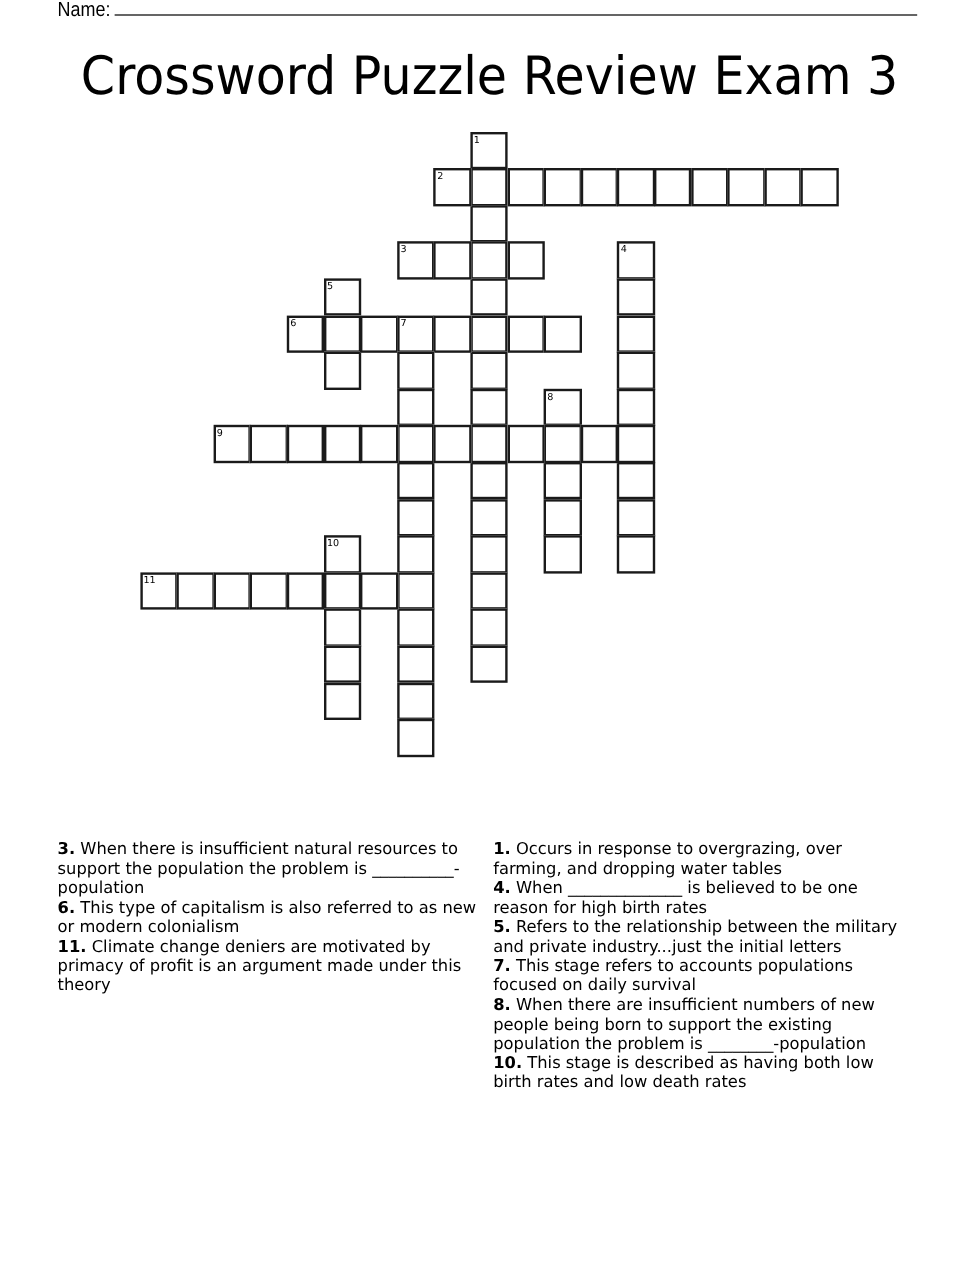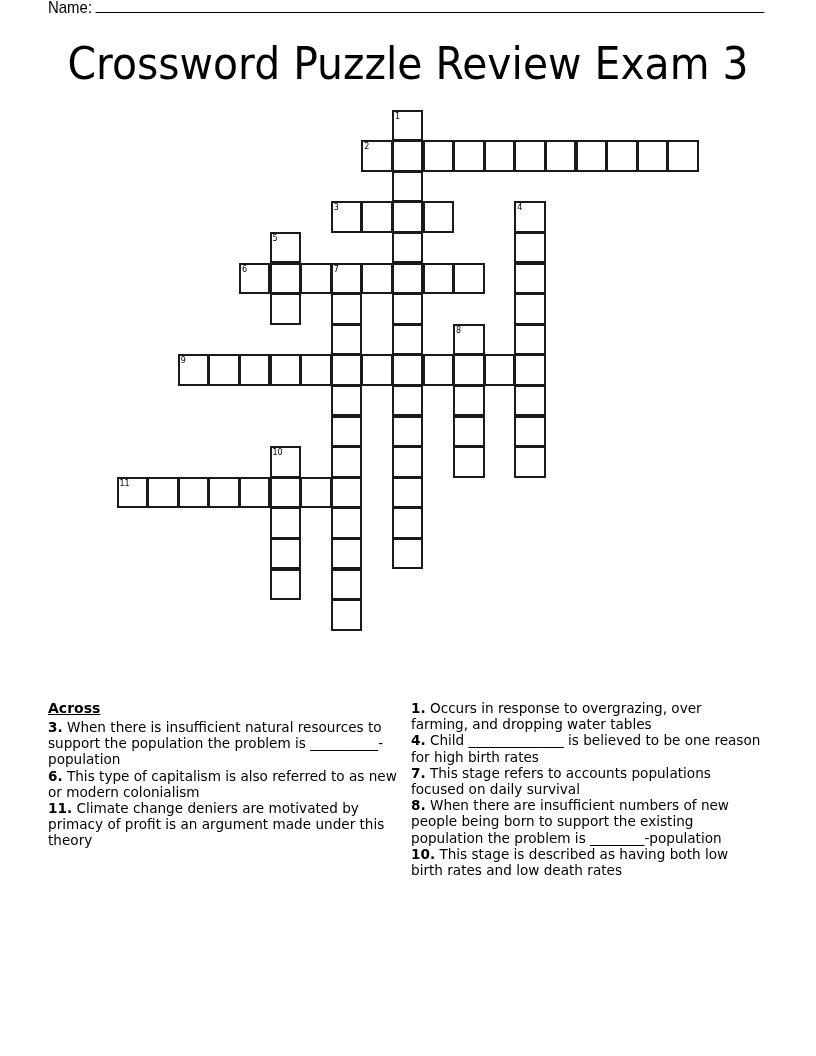--- a/index.html
+++ b/index.html
@@ -149,25 +149,25 @@
       <span class="num">11</span>
     </div>
     <div class="cell" style="left: 147.1px; top: 476.7px;"></div>
     <div class="cell" style="left: 177.7px; top: 476.7px;"></div>
     <div class="cell" style="left: 208.3px; top: 476.7px;"></div>
     <div class="cell" style="left: 238.9px; top: 476.7px;"></div>
     <div class="cell" style="left: 300.1px; top: 476.7px;"></div>
   </div>
 
 <div class="clues across">
-  <h3>Across</h3>
   <p class="clue"><b>3.</b> <span>When there is insufficient natural resources to support the population the problem is __________-population</span></p>
   <p class="clue"><b>6.</b> <span>This type of capitalism is also referred to as new or modern colonialism</span></p>
   <p class="clue"><b>11.</b> <span>Climate change deniers are motivated by primacy of profit is an argument made under this theory</span></p>
 </div>
 
 <div class="clues down">
   <p class="clue"><b>1.</b> <span>Occurs in response to overgrazing, over farming, and dropping water tables</span></p>
-  <p class="clue"><b>4.</b> <span>Child ______________ is believed to be one reason for high birth rates</span></p>
+  <p class="clue"><b>4.</b> <span>When ______________ is believed to be one reason for high birth rates</span></p>
+  <p class="clue"><b>5.</b> <span>Refers to the relationship between the military and private industry...just the initial letters</span></p>
   <p class="clue"><b>7.</b> <span>This stage refers to accounts populations focused on daily survival</span></p>
   <p class="clue"><b>8.</b> <span>When there are insufficient numbers of new people being born to support the existing population the problem is ________-population</span></p>
   <p class="clue"><b>10.</b> <span>This stage is described as having both low birth rates and low death rates</span></p>
 </div>
 
 </body></html>

